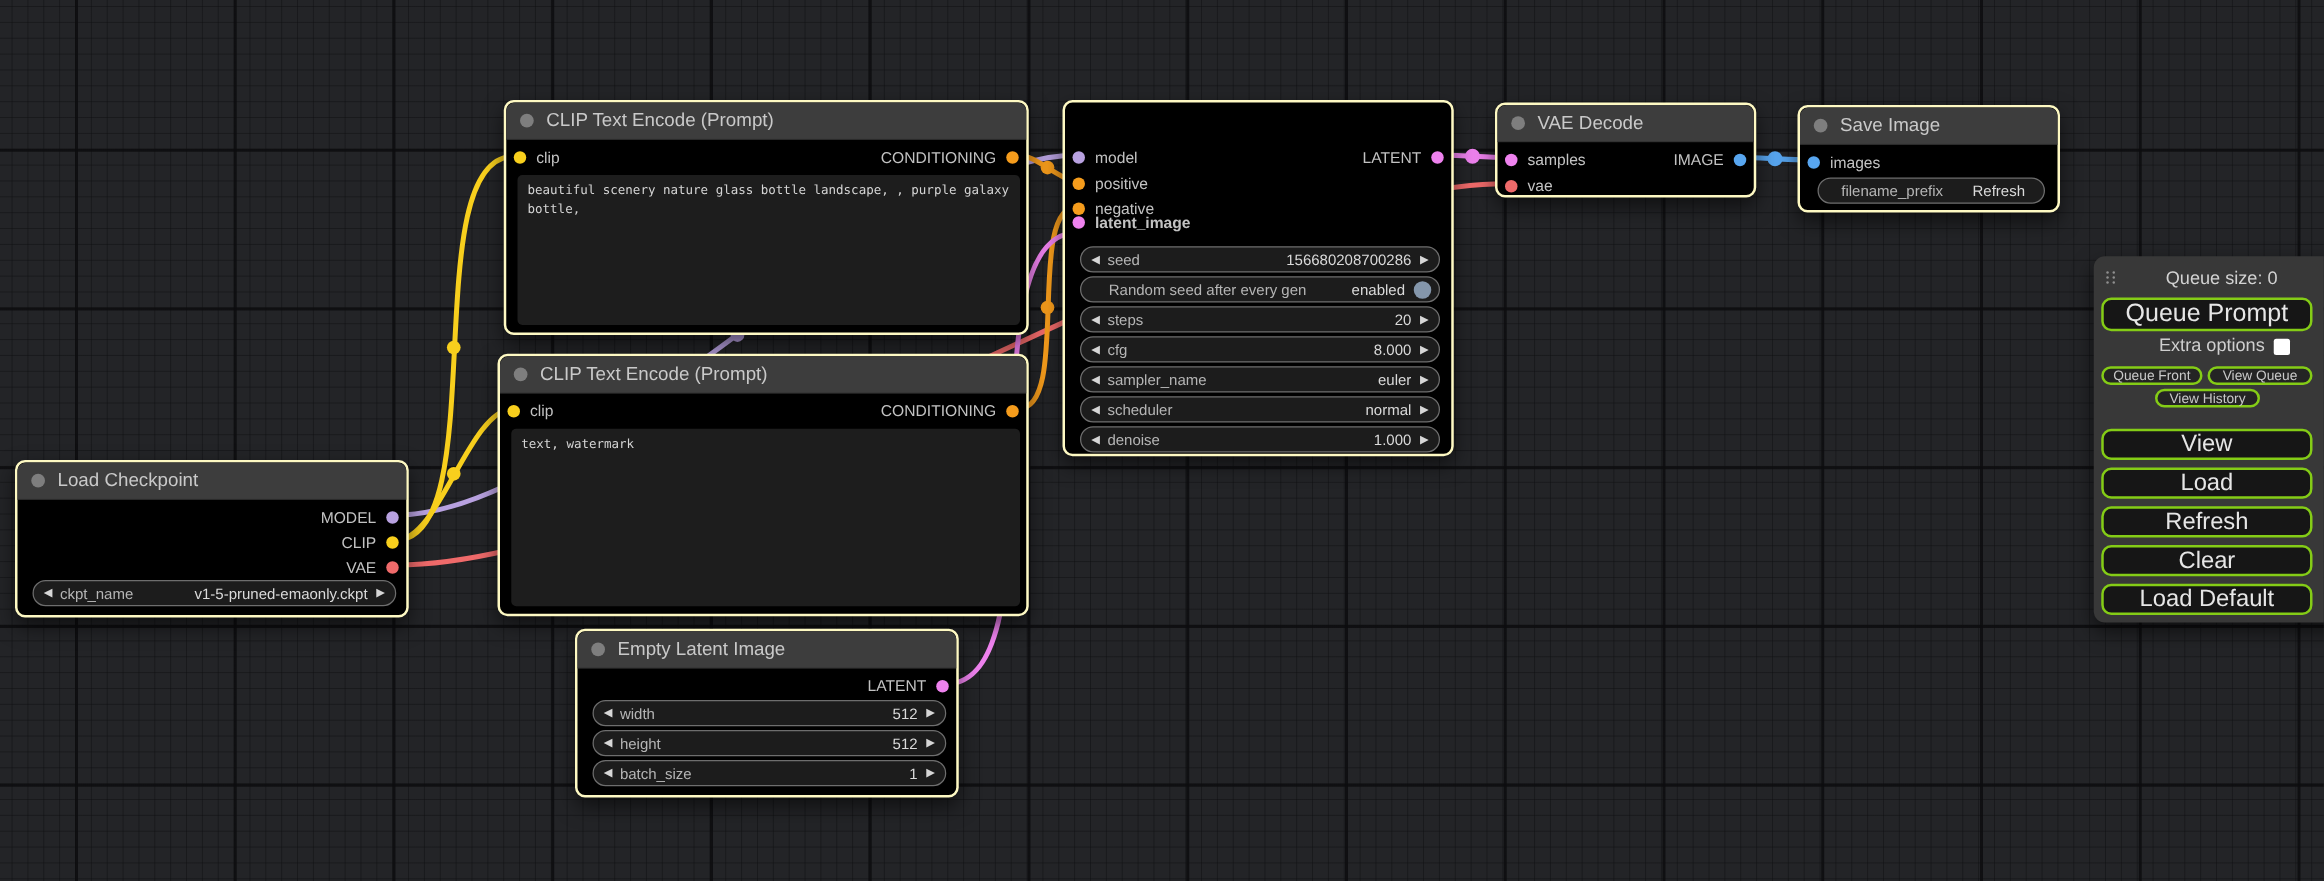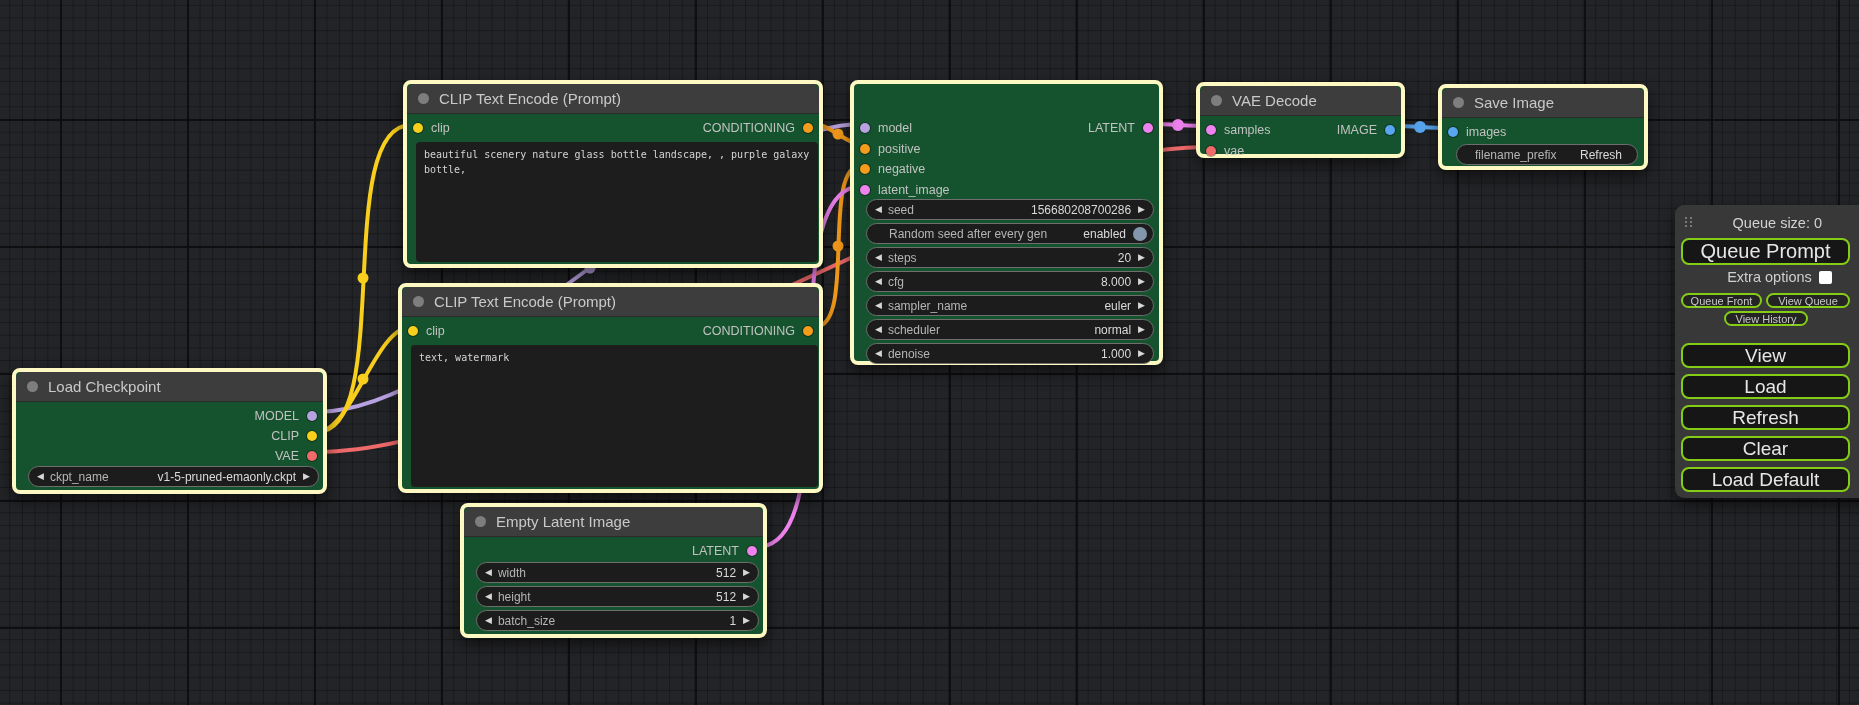--- a/index.html
+++ b/index.html
@@ -10,21 +10,21 @@
     background-image:
       linear-gradient(90deg, rgba(12,12,14,.85) 2px, transparent 2px),
       linear-gradient(rgba(12,12,14,.85) 2px, transparent 2px),
       linear-gradient(90deg, rgba(14,15,17,.5) 1px, transparent 1px),
       linear-gradient(rgba(14,15,17,.5) 1px, transparent 1px);
     background-size:127px 127px,127px 127px,12.7px 12.7px,12.7px 12.7px;
     background-position:60px 119px,60px 119px,60px 119px,60px 119px;
   }
   #wires{position:absolute;left:0;top:0;z-index:1;}
   .node{
-    position:absolute;z-index:2;background:#14532d;border:4px solid #fef9c3;
+    position:absolute;z-index:2;background:#000000;border:2px solid #fef9c3;
     border-radius:8px;box-shadow:0 7px 16px rgba(0,0,0,.55);box-sizing:border-box;
   }
   .node-title{
     height:30px;display:flex;align-items:center;gap:10px;padding:0 11px;
     background:#3d3d3d;border-radius:7px 7px 0 0;border-bottom:1px solid #2b2b2b;
     color:#c9c9c9;font-size:15px;box-sizing:border-box;
   }
   .title-dot{width:11px;height:11px;border-radius:50%;flex:0 0 auto;}
   .prow{position:absolute;height:20px;display:flex;align-items:center;gap:8px;font-size:12.5px;color:#c2c2c2;}
   .prow.in{left:6px;}
@@ -154,21 +154,21 @@
       <span class="plabel">model</span>
     </div>
   <div class="prow in" style="top:55px;">
       <span class="pdot" style="background-color: rgb(245, 156, 28);"></span>
       <span class="plabel">positive</span>
     </div>
   <div class="prow in" style="top:75px;">
       <span class="pdot" style="background-color: rgb(245, 156, 28);"></span>
       <span class="plabel">negative</span>
     </div>
-  <div class="prow in" style="top:96px;">
+  <div class="prow in" style="top:86px;font-weight:bold;">
       <span class="pdot" style="background-color: rgb(238, 130, 238);"></span>
       <span class="plabel">latent_image</span>
     </div>
   <div class="prow out" style="top:34px;">
       <span class="plabel">LATENT</span>
       <span class="pdot" style="background-color: rgb(238, 130, 238);"></span>
     </div>
 
   <div class="widget" style="left:12px;top:115px;width:288px;">
     <span class="arrow">◀</span>

